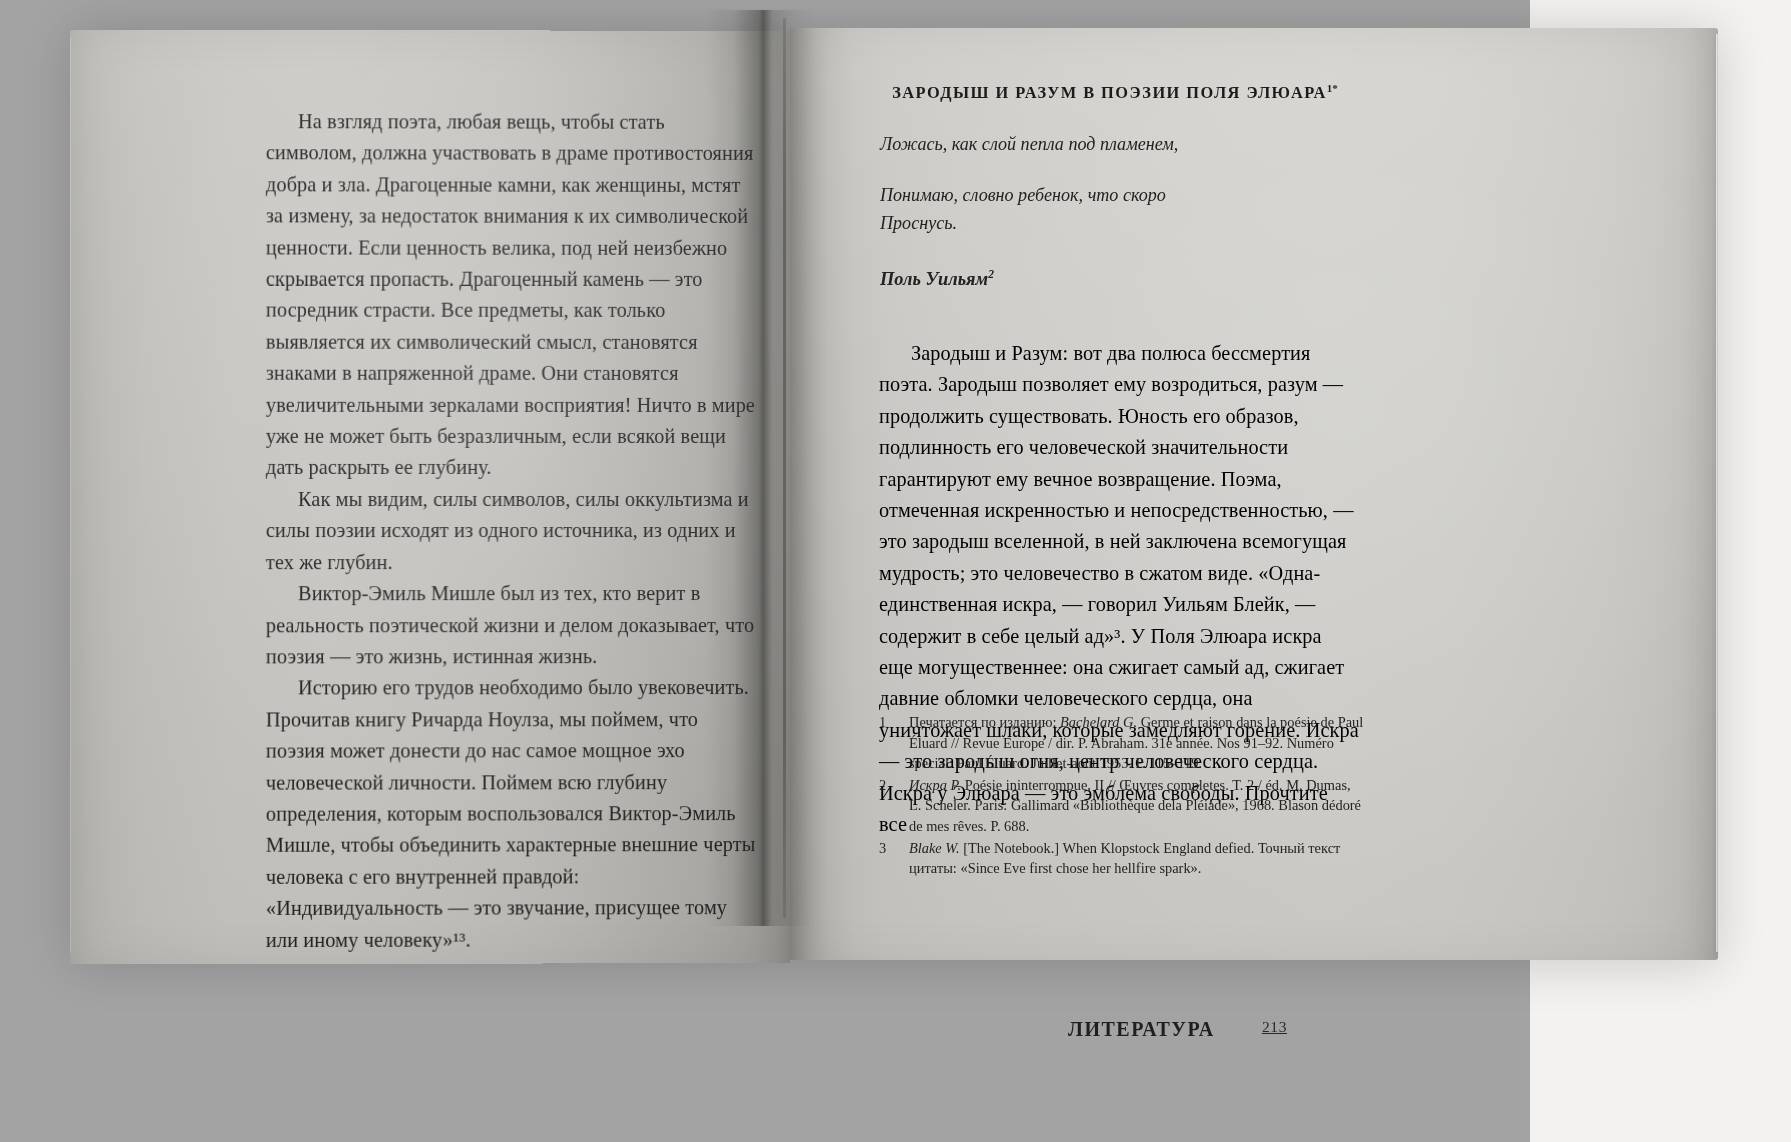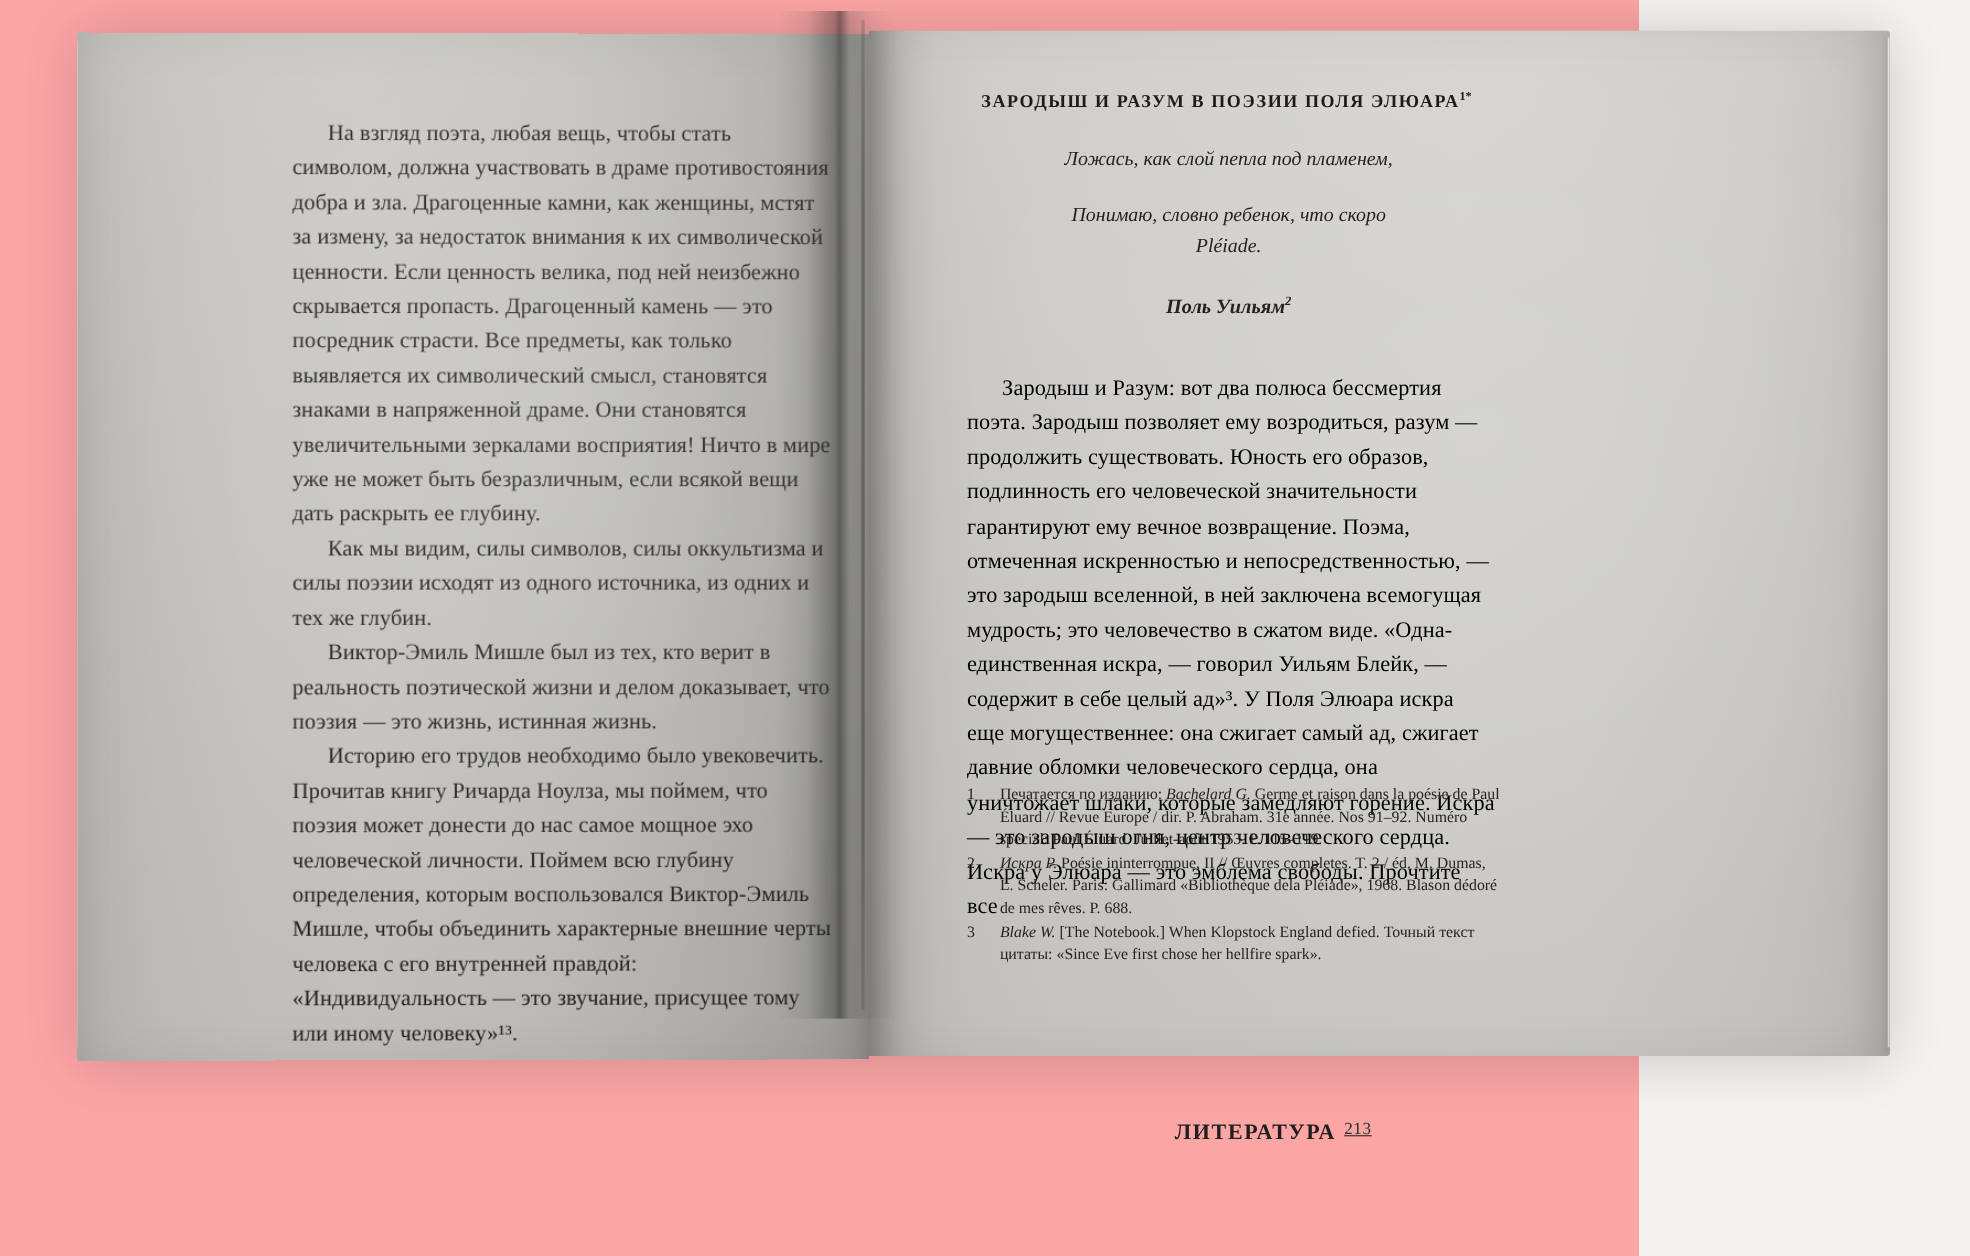--- a/index.html
+++ b/index.html
@@ -12,21 +12,22 @@
     height: 1142px;
     overflow: hidden;
     font-family: "Liberation Serif", "DejaVu Serif", serif;
   }
 
   
   .scene {
     position: relative;
     width: 1490px;
     height: 1142px;
-    background: #fca5a5;
+    background: #a3a3a3;
+    padding-left: 40px;
   }
 
   
   .book-shadow {
     position: absolute;
     left: 72px;
     top: 30px;
     width: 1646px;
     height: 935px;
     background: #000;
@@ -197,21 +198,21 @@
     color: #1d1c1a;
     white-space: nowrap;
   }
   .sup { font-size: 11px; vertical-align: super; letter-spacing: 0; font-weight: 700;}
 
   .epigraph {
     position: absolute;
     left: 880px;
     top: 130px;
     width: 474px;
-    text-align: center;
+    text-align: left;
     font-style: italic;
     font-size: 18.1px;
     line-height: 28.5px;
     color: #232220;
   }
   .epigraph .stanza { margin-bottom: 22px; }
   .epigraph .attrib {
     font-style: italic;
     font-weight: 700;
     font-size: 18.4px;
@@ -301,21 +302,21 @@
   <div class="right-title">
     <span>ЗАРОДЫШ И РАЗУМ В ПОЭЗИИ ПОЛЯ ЭЛЮАРА</span><span class="sup">1*</span>
   </div>
 
   <div class="epigraph">
     <div class="stanza">
       <div>Ложась, как слой пепла под пламенем,</div>
     </div>
     <div class="stanza">
       <div>Понимаю, словно ребенок, что скоро</div>
-      <div>Pléiade.</div>
+      <div>Проснусь.</div>
     </div>
     <div class="attrib"><span>Поль Уильям</span><span class="sup2">2</span></div>
   </div>
 
   <div class="right-col">
     <p class="body-p">Зародыш и Разум: вот два полюса бессмертия поэта. Зародыш позволяет ему возродиться, разум — продолжить существовать. Юность его образов, подлинность его человеческой значительности гарантируют ему вечное возвращение. Поэма, отмеченная искренностью и непосредственностью, — это зародыш вселенной, в ней заключена всемогущая мудрость; это человечество в сжатом виде. «Одна-единственная искра, — говорил Уильям Блейк, — содержит в себе целый ад»³. У Поля Элюара искра еще могущественнее: она сжигает самый ад, сжигает давние обломки человеческого сердца, она уничтожает шлаки, которые замедляют горение. Искра — это зародыш огня, центр человеческого сердца. Искра у Элюара — это эмблема свободы. Прочтите все</p>
   </div>
 
   <div class="right-foot">
     <div class="fn-row">

